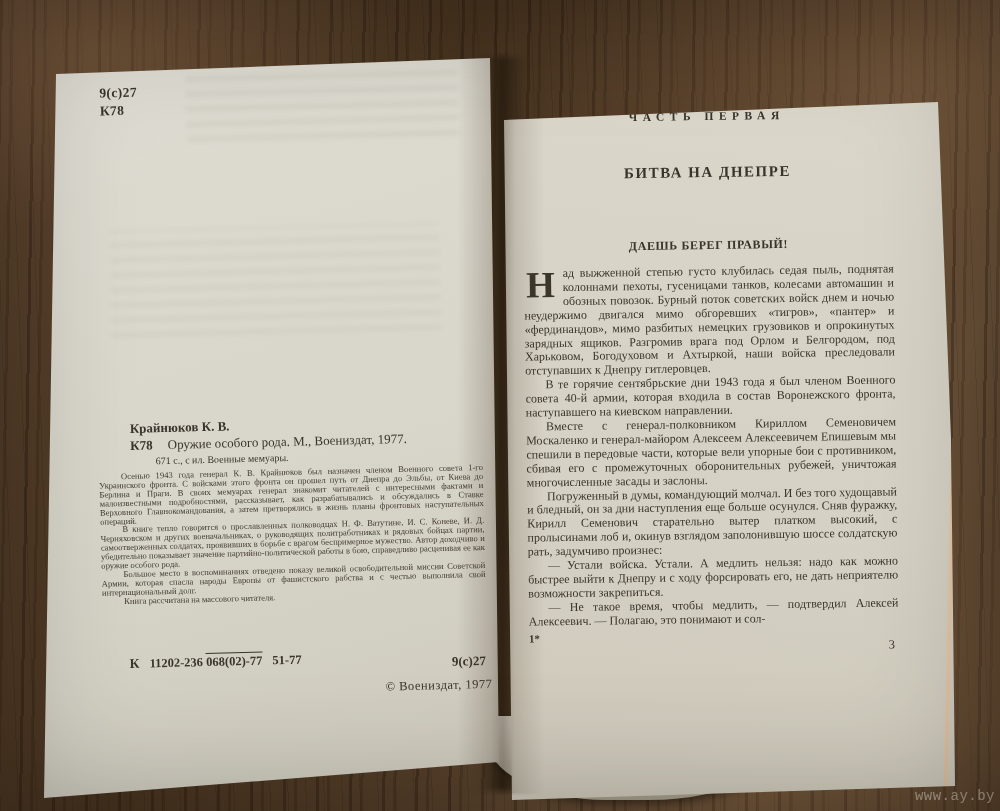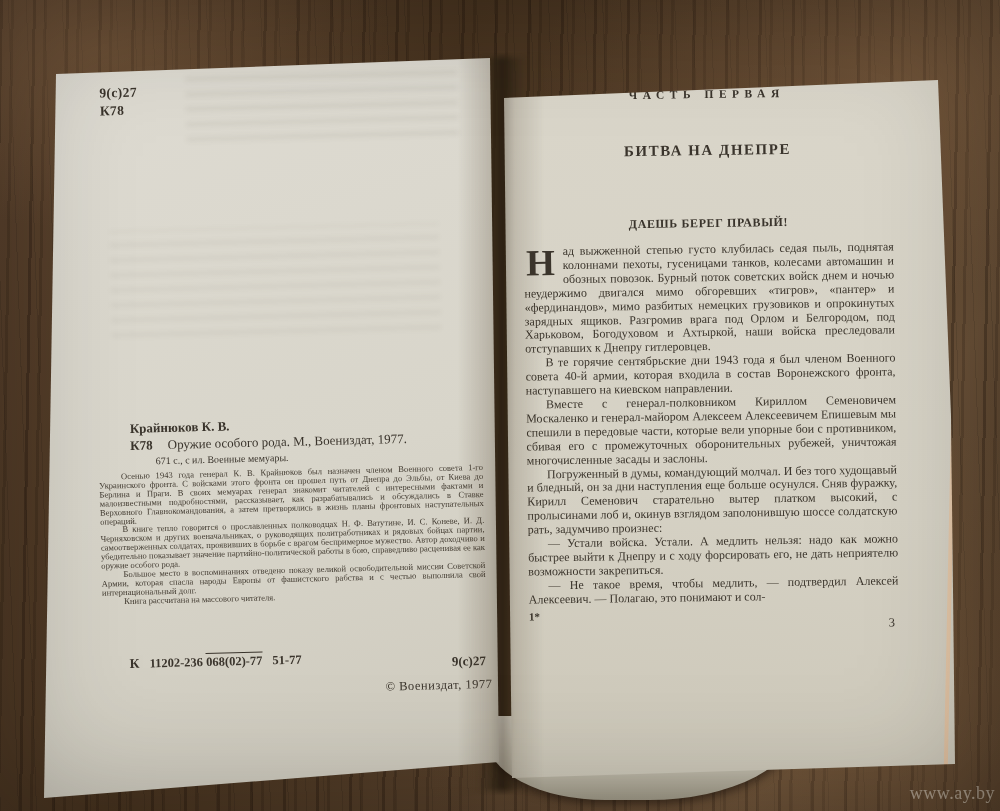--- a/index.html
+++ b/index.html
@@ -18,21 +18,21 @@
     background:linear-gradient(to right, rgba(58,44,28,0), rgba(42,31,18,.9) 50%, rgba(58,44,28,0));}
   .page-curl{position:absolute;left:486px;top:716px;width:314px;height:84px;z-index:1;
     background:linear-gradient(to bottom,#d5d1c5,#beb9a9 65%,#a09a88);
     border-radius:0 0 48% 38% / 0 0 95% 75%;
     filter:drop-shadow(0 4px 4px rgba(18,10,5,.5));}
   .page{position:absolute;z-index:2;color:#3a342c}
   .page-left{left:44px;top:54px;width:456px;height:748px;
     background:linear-gradient(165deg,#dedbd2 0%,#d8d5ca 55%,#cdc9bc 100%);
     clip-path:polygon(12px 20px,446px 4px,455px 708px,0px 744px);
     filter:drop-shadow(4px 5px 7px rgba(15,8,4,.55));}
-  .page-right{left:498px;top:72px;width:460px;height:706px;
+  .page-right{left:498px;top:94px;width:460px;height:706px;
     background:linear-gradient(185deg,#dad6ca,#d5d1c4 60%,#ccc7b8 100%);
     clip-path:polygon(6px 26px,440px 8px,453px 344px,457px 692px,14px 706px);
     filter:drop-shadow(2px 4px 5px rgba(15,8,4,.5));}
   .pl-content{position:absolute;inset:0;transform:rotate(-1.45deg);transform-origin:240px 380px}
   .rp-content{position:absolute;left:28px;top:14px;width:370px;transform:rotate(-0.8deg);transform-origin:185px 320px}
   .rp-edge{position:absolute;right:3px;top:8px;bottom:12px;width:4px;transform:rotate(1.2deg);
     background:linear-gradient(to bottom,#ead2b8,#e0c1a1)}
   .ghost{position:absolute;filter:blur(2px);opacity:.5;
     background:repeating-linear-gradient(0deg, rgba(95,90,75,.12) 0 6px, rgba(0,0,0,0) 6px 15px)}
   .ghost-a{left:150px;top:20px;width:272px;height:66px}
@@ -58,21 +58,21 @@
   .bodytext{margin-top:12px}
   .bodytext p{margin:0;font-size:12px;line-height:13.9px;text-align:justify;text-indent:20px;color:#3b352c}
   .bodytext p.opener{text-indent:0}
   .bodytext p.opener::first-letter{float:left;font-size:37px;line-height:30px;font-weight:bold;padding:3px 8px 0 2px}
   .rp-sig{margin-top:3px;font-size:11px;font-weight:bold}
   .rp-num{text-align:right;font-size:12.5px;padding-right:4px;margin-top:-2px}
   .gutter-shade{position:absolute;left:458px;top:54px;width:86px;height:740px;z-index:3;filter:blur(1px);pointer-events:none;
     background:linear-gradient(to right, rgba(70,55,35,0), rgba(70,55,35,.22) 38%, rgba(46,34,20,.34) 52%, rgba(70,55,35,.16) 66%, rgba(70,55,35,0));}
   .vignette{position:absolute;inset:0;z-index:6;pointer-events:none;box-shadow:inset 0 0 130px rgba(0,0,0,.28)}
   .watermark{position:absolute;right:5px;bottom:7px;z-index:5;color:rgba(226,219,206,.55);
-    font-family:Liberation Serif, serif;font-size:18px;letter-spacing:.5px}
+    font-family:Liberation Mono, monospace;font-size:14px;letter-spacing:.5px}
 </style>
 </head>
 <body>
 
 <div class="spine"></div>
 <div class="page-curl"></div>
 
 <div class="page page-left">
   <div class="pl-content">
     <div class="ghost ghost-a"></div>

